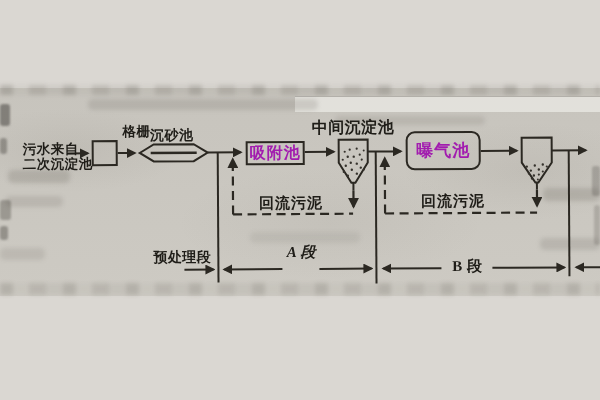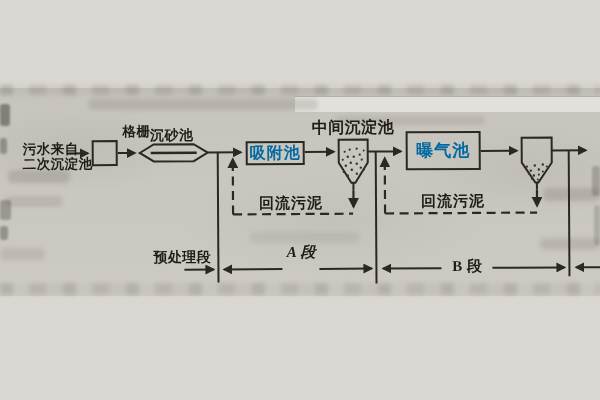--- a/index.html
+++ b/index.html
@@ -30,21 +30,21 @@
     border-top:1px solid rgba(110,106,98,.40);
   }
   .bleed{position:absolute;border-radius:5px;filter:blur(2px);}
   .mark{position:absolute;border-radius:3px;filter:blur(1px);}
   
   #diagram{position:absolute;left:0;top:0;width:600px;height:400px;transform:rotate(-0.35deg);}
   #flow-svg{position:absolute;left:0;top:0;}
   .unit-box{
     position:absolute;box-sizing:border-box;border:2.2px solid #2b2822;
     display:flex;align-items:center;justify-content:center;
-    color:#0369a1;font-weight:700;letter-spacing:1px;
+    color:#a21caf;font-weight:700;letter-spacing:1px;
   }
   .lbl{
     position:absolute;color:#1f1d18;font-weight:700;white-space:nowrap;
     letter-spacing:0.5px;line-height:1.05;
   }
   .ctr{text-align:center;}
 </style>
 </head>
 <body>
 
@@ -154,21 +154,21 @@
           <circle cx="543" cy="173" r="1.1"></circle>
         <circle cx="532" cy="180" r="1.1"></circle>
           <circle cx="538" cy="181" r="1.0"></circle>
       </g>
     </svg>
 
     <div class="unit-box" style="left:92px;top:139px;width:26px;height:26px;"></div>
     <div class="unit-box" style="left:246px;top:141px;width:59px;height:24px;font-size:16px;">
       <span>吸附池</span>
     </div>
-    <div class="unit-box" style="left:406px;top:132px;width:75px;height:39px;font-size:17px;">
+    <div class="unit-box" style="left:406px;top:132px;width:75px;height:39px;font-size:17px;border-radius:9px;">
       <span>曝气池</span>
     </div>
 
     <div class="lbl" style="left:23px;top:141px;font-size:13.5px;">污水来自</div>
     <div class="lbl" style="left:23px;top:156px;font-size:13.5px;">二次沉淀池</div>
     <div class="lbl ctr" style="left:83px;top:124px;width:44px;font-size:13.5px;margin-left:32px;">格栅</div>
     <div class="lbl ctr" style="left:146px;top:128px;width:52px;font-size:14px;">沉砂池</div>
     <div class="lbl ctr" style="left:312px;top:120px;width:83px;font-size:16px;">中间沉淀池</div>
     <div class="lbl" style="left:259px;top:196px;font-size:15px;letter-spacing:1px;">回流污泥</div>
     <div class="lbl" style="left:421px;top:195px;font-size:15px;letter-spacing:1px;">回流污泥</div>

